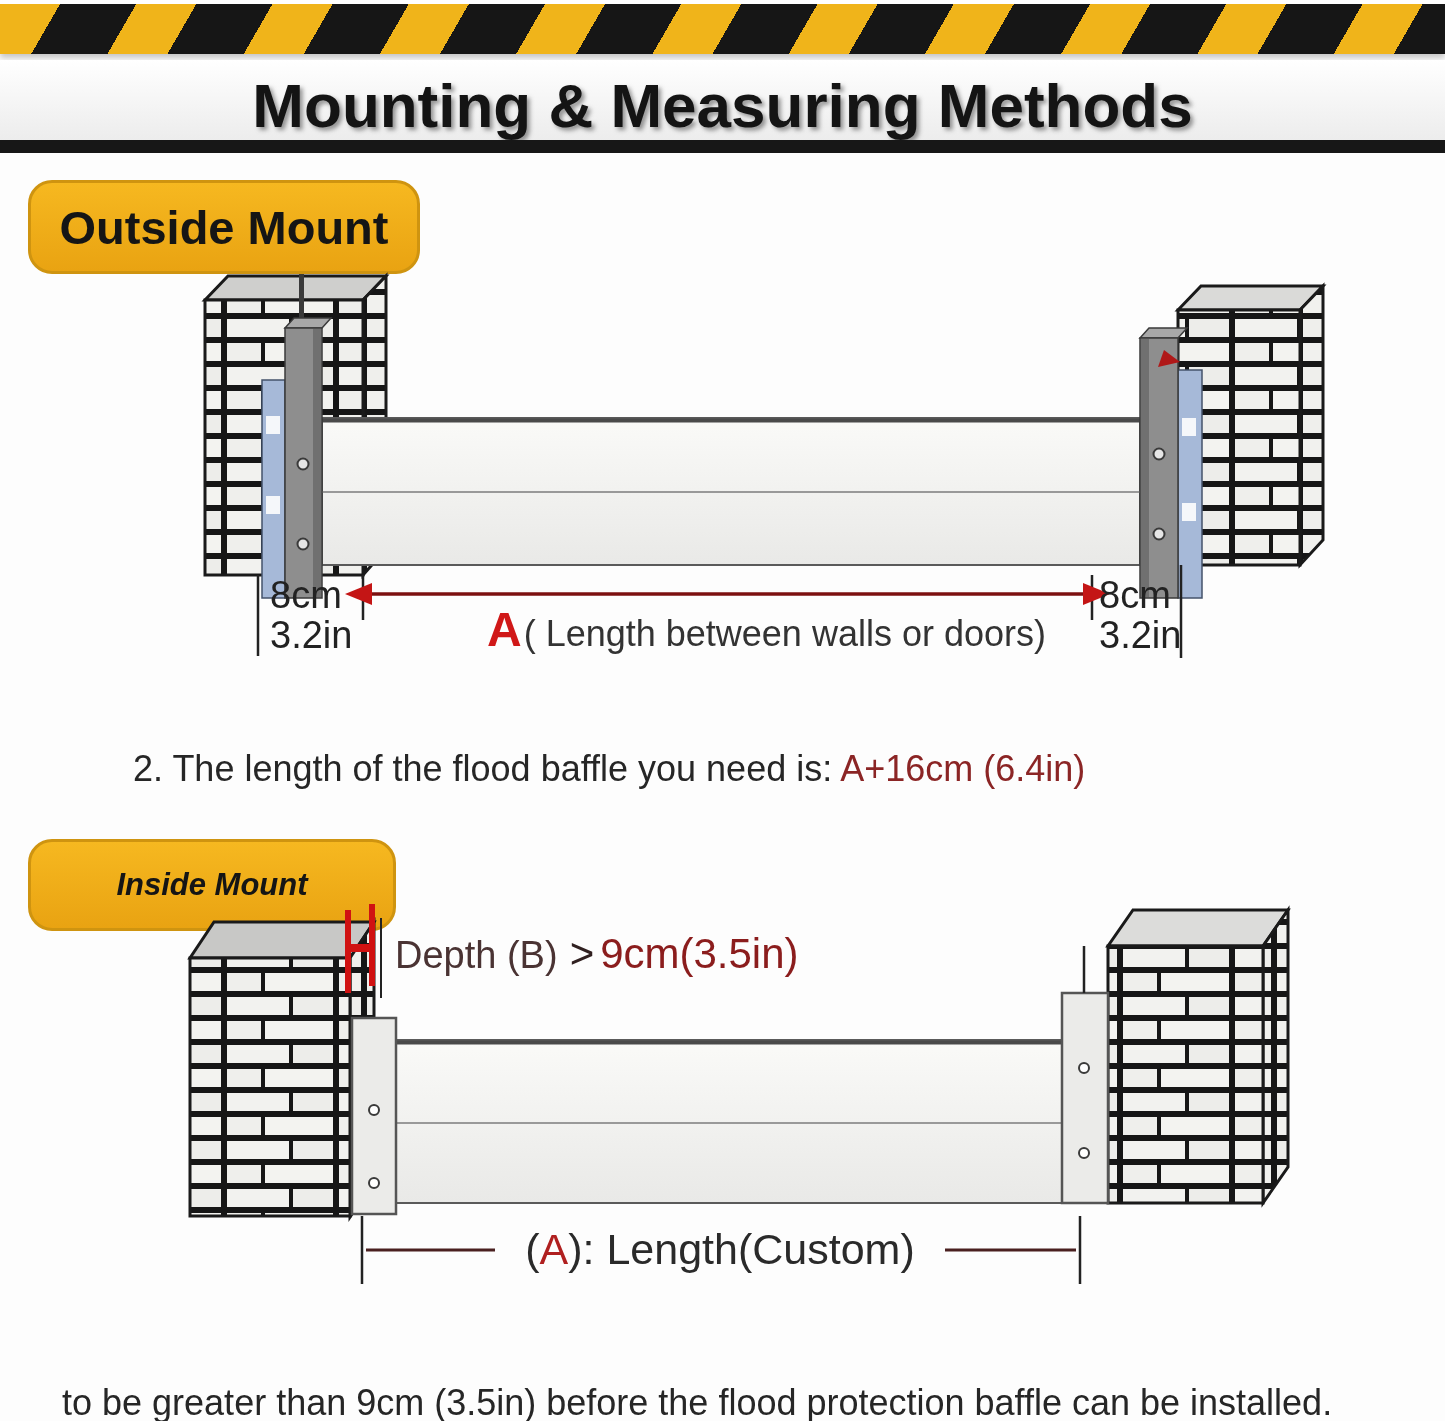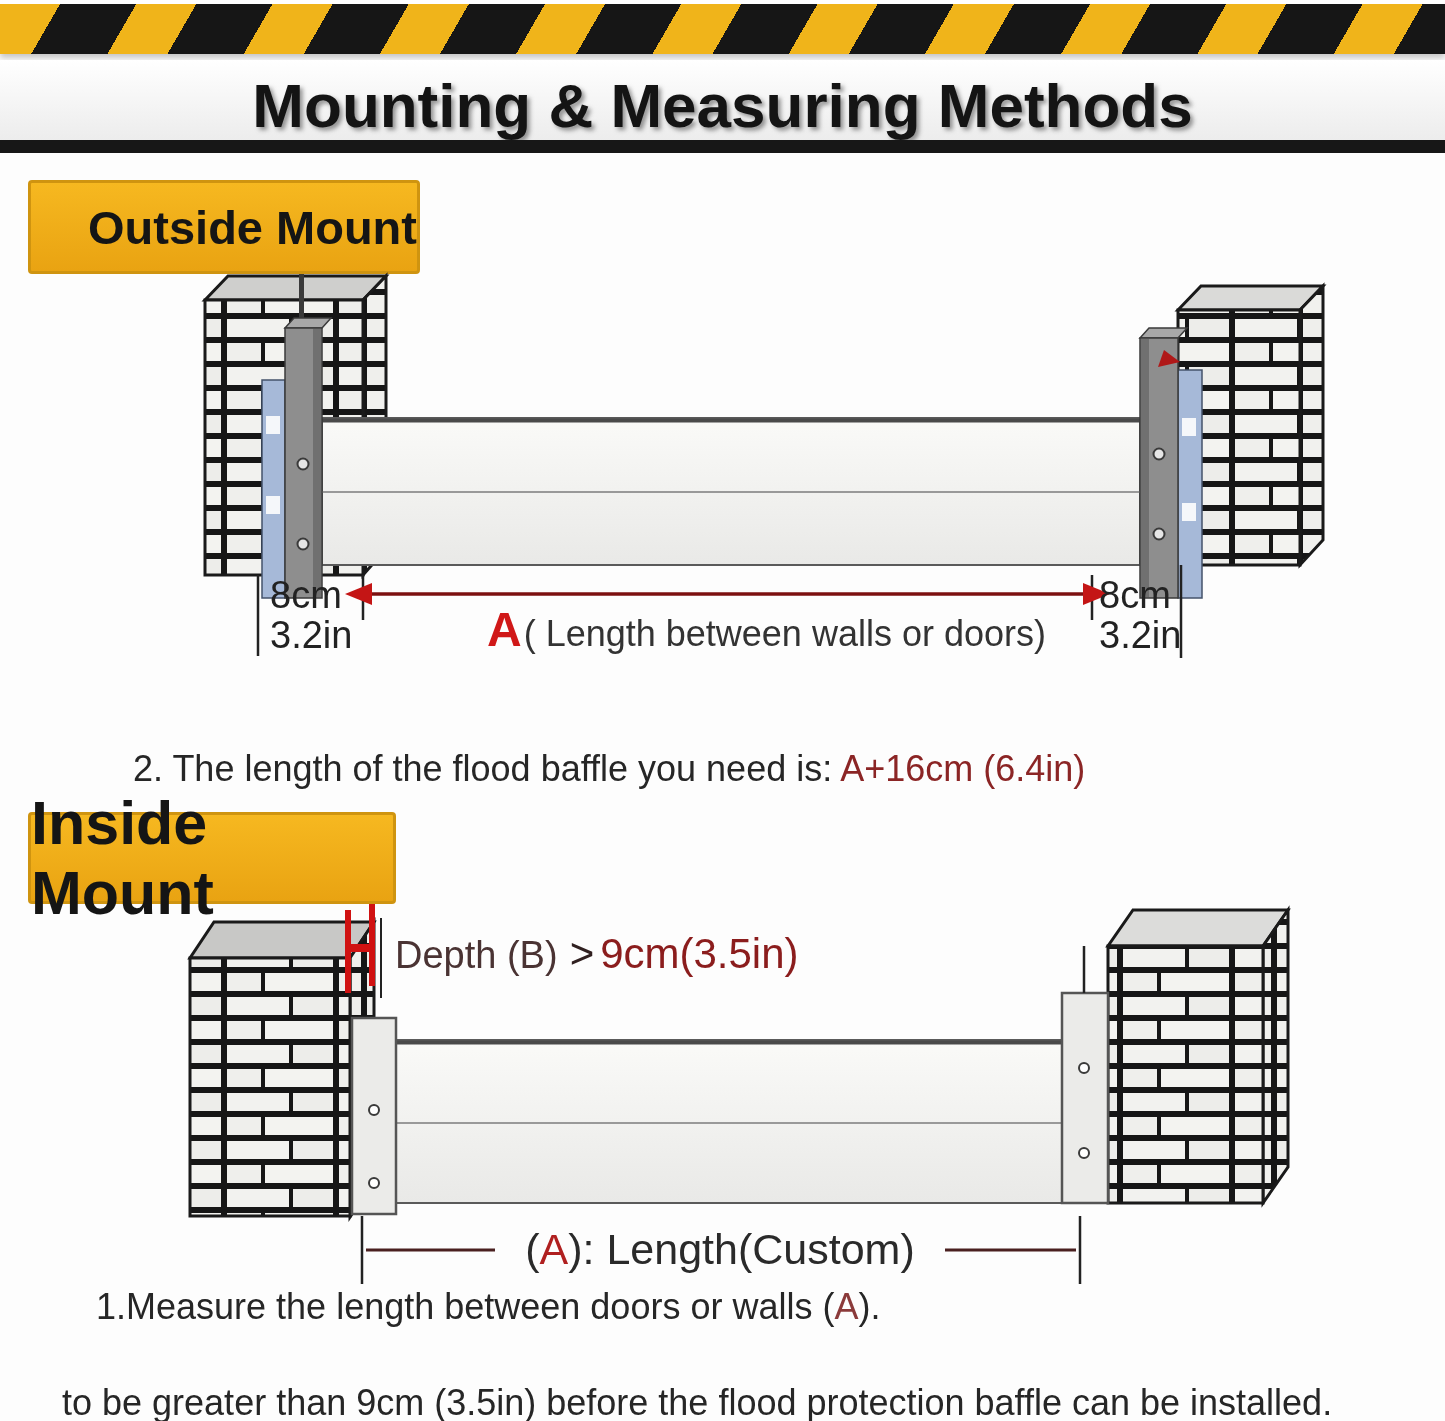--- a/index.html
+++ b/index.html
@@ -11,25 +11,25 @@
           background:repeating-linear-gradient(120deg,#f0b41a 0 52px,#161616 52px 118px);
           box-shadow:0 4px 6px rgba(0,0,0,.22);}
   
   .title-band{position:absolute;left:0;top:50px;width:1445px;height:90px;
               background:linear-gradient(180deg,#ffffff,#eaeaea);
               display:flex;align-items:center;justify-content:center;margin-top:10px;}
   .title-band h1{margin:0;font-size:62px;font-weight:700;color:#141414;letter-spacing:0px;
                  text-shadow:3px 3px 4px rgba(70,70,70,.55);}
   .black-bar{position:absolute;left:0;top:140px;width:1445px;height:13px;background:#171717;}
   
-  .pill{position:absolute;display:flex;align-items:center;justify-content:flex-end;
+  .pill{position:absolute;display:flex;align-items:center;justify-content:center;
         background:linear-gradient(180deg,#f6b820,#e9a312);border:3px solid #cf9410;
-        border-radius:4px;color:#151515;font-weight:700;}
+        border-radius:24px;color:#151515;font-weight:700;}
   .pill.outside{left:28px;top:180px;width:386px;height:88px;font-size:47px;}
-  .pill.inside{left:28px;top:812px;width:362px;height:86px;font-size:61px;}
+  .pill.inside{left:28px;top:839px;width:362px;height:86px;font-size:31px;font-style:italic;}
   svg{position:absolute;left:0;overflow:visible;}
   .svg-outside{top:268px;}
   .svg-inside{top:898px;}
   
   text{font-family:"Liberation Sans", sans-serif;}
   .dim-txt{font-size:38px;fill:#222222;}
   .meas-a{font-size:48px;font-weight:700;fill:#d01818;}
   .meas-rest{font-size:36px;fill:#333333;}
   .depth-name{font-size:38px;fill:#4a3333;}
   .depth-gt{font-size:42px;fill:#302020;}
@@ -192,20 +192,17 @@
     <g>
       <line x1="362" y1="318" x2="362" y2="386" stroke="#222222" stroke-width="2.5"></line>
       <line x1="1080" y1="318" x2="1080" y2="386" stroke="#222222" stroke-width="2.5"></line>
       <line x1="366" y1="352" x2="495" y2="352" stroke="#4a2020" stroke-width="3"></line>
       <line x1="945" y1="352" x2="1076" y2="352" stroke="#4a2020" stroke-width="3"></line>
     </g>
 
     <text x="720" y="366" text-anchor="middle"><tspan class="len-dark">(</tspan><tspan class="len-a">A</tspan><tspan class="len-dark">): Length(Custom)</tspan></text>
   </svg>
 
-  <div class="step" style="left:96px;top:1286px;">
-    <span>1.Measure the length between doors or walls (</span><span class="reda">A</span><span>).</span>
-  </div>
   <div class="step" style="left:62px;top:1382px;">
     <span>to be greater than 9cm (3.5in) before the flood protection baffle can be installed.</span>
   </div>
 
 </div>
 
 </body></html>

